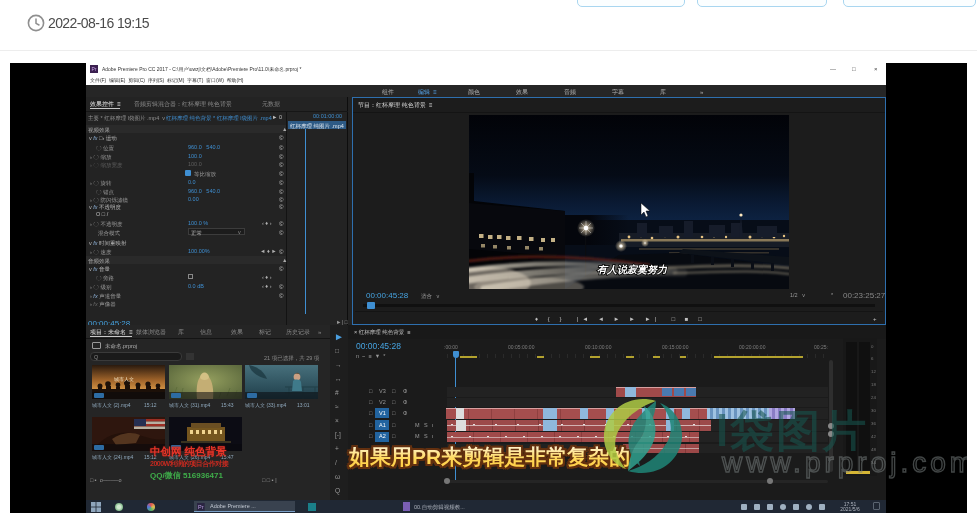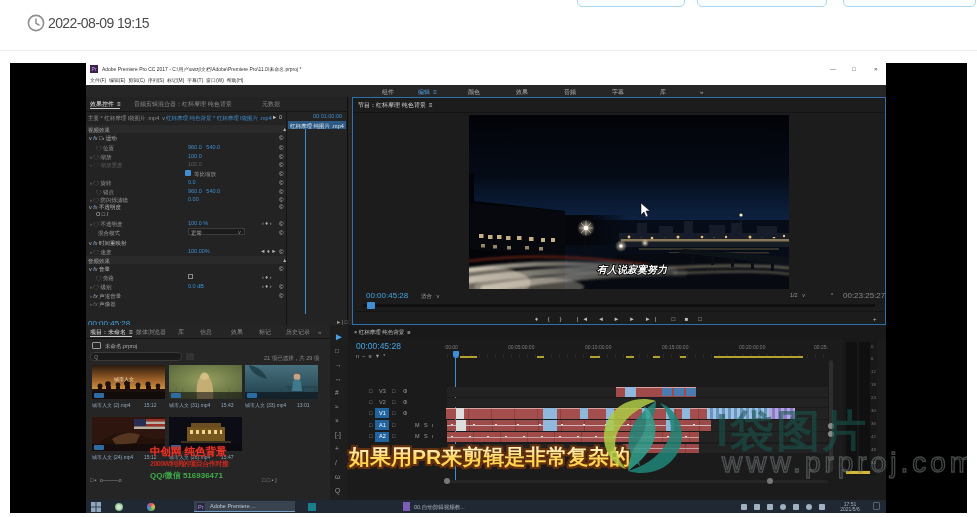--- a/index.html
+++ b/index.html
@@ -49,21 +49,21 @@
 #sub,#sub2{left:263px;top:380px;font-size:21px;font-weight:bold;letter-spacing:0px;white-space:nowrap;}
 #sub{color:#6b3512;text-shadow:-2px -2px 0 #63300f,2px -2px 0 #63300f,-2px 2px 0 #63300f,2px 2px 0 #63300f,0 -2.4px 0 #63300f,0 2.4px 0 #63300f,-2.4px 0 0 #63300f,2.4px 0 0 #63300f;}
 #sub2{background:linear-gradient(#fff6dc 8%,#ffd95c 55%,#ffc83a 100%);-webkit-background-clip:text;background-clip:text;color:transparent;}
 </style></head>
 <body>
 <div id="page">
  <svg class="abs" style="left:27px;top:14px" width="18" height="18" viewBox="0 0 18 18">
       <circle cx="9" cy="9" r="7.6" fill="none" stroke="#8f8f8f" stroke-width="1.6"></circle>
       <path d="M9 5v4.4l3 1.6" fill="none" stroke="#8f8f8f" stroke-width="1.5" stroke-linecap="round"></path>
     </svg>
- <div class="abs" id="hdr-time">2022-08-09 19:15</div>
+ <div class="abs" id="hdr-time">2022-08-16 19:15</div>
  <div class="abs bluebox" style="left:577px;width:108px;"></div>
  <div class="abs bluebox" style="left:697px;width:130px;"></div>
  <div class="abs bluebox" style="left:843px;width:133px;"></div>
  <div class="abs" id="sep"></div>
 
  <div class="abs" id="player">
   <div class="abs" id="video">
     <div class="abs" id="titlebar">
       <div class="abs" style="left:4px;top:2px;width:8px;height:8px;background:#3b2050;color:#c9a3e8;font-size:10px;transform:scale(.5);transform-origin:0 0;text-align:center;line-height:15px;width:16px;height:16px;">Pr</div>
       <div class="abs" style="left:16px;top:3px;color:#333;font-size:11px;transform:scale(.45);transform-origin:0 0;white-space:nowrap;">Adobe Premiere Pro CC 2017 - C:\用户\uwzj\文档\Adobe\Premiere Pro\11.0\未命名.prproj *</div>

